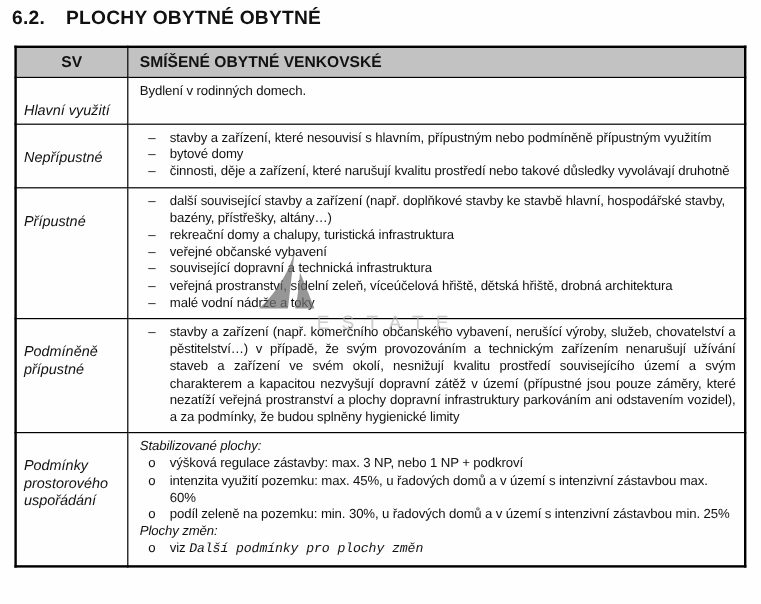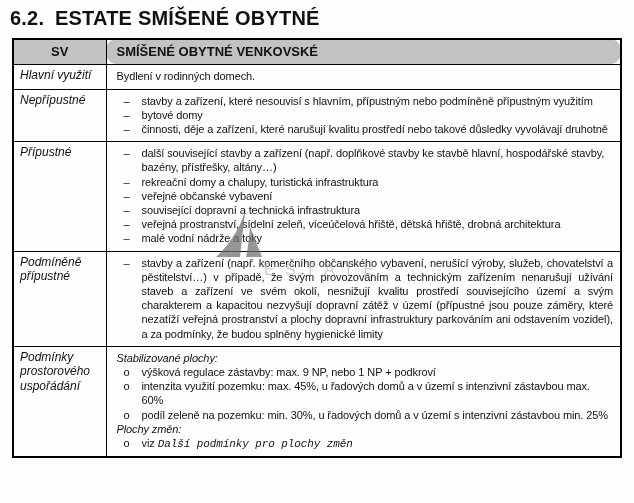--- a/index.html
+++ b/index.html
@@ -7,21 +7,21 @@
   body {
     background: #fefefe;
     font-family: "Liberation Sans", sans-serif;
     color: #111;
     position: relative;
   }
   .heading {
     position: absolute;
     left: 10px; top: 7px;
     font-weight: bold;
-    font-size: 20px;
+    font-size: 16px;
     letter-spacing: 0.2px;
     display: flex;
   }
   .heading .hnum { width: 45px; }
   table.zoning {
     position: absolute;
     left: 12px; top: 38px;
     width: 610px;
     border-collapse: collapse;
     border: 2px solid #000;
@@ -30,26 +30,26 @@
   col.c1 { width: 93px; }
   td, th { border: 1px solid #000; vertical-align: top; margin-top: 45px; }
   th {
     background: #c2c2c2;
     height: 25px;
     font-size: 13px;
     font-weight: bold;
     vertical-align: middle;
   }
   th.code { text-align: center; }
-  th.name { text-align: left; padding-left: 10px; border-radius: 11px; }
+  th.name { text-align: left; padding-left: 10px; }
   td.label {
     font-style: italic;
     font-size: 12px;
     line-height: 14.5px;
-    padding: 3px 3px 4px 6px;
+    padding: 20px 3px 4px 6px;
   }
   td.content {
     font-size: 11px;
     line-height: 14.2px;
     letter-spacing: -0.1px;
     padding: 4px 7px 5px 10px;
   }
   td.simple { height: 25px; }
   ul.blist { list-style: none; }
   ul.blist li { display: flex; }
@@ -86,21 +86,21 @@
     color: rgba(178,178,178,0.65);
     margin-top: -2px;
     margin-left: 52px;
   }
 </style>
 </head>
 <body>
 
 <div class="heading">
   <span class="hnum">6.2.</span>
-  <span class="htitle">ESTATE SMÍŠENÉ OBYTNÉ</span>
+  <span class="htitle">PLOCHY OBYTNÉ OBYTNÉ</span>
 </div>
 
 <table class="zoning">
   <colgroup>
       <col class="c1">
       <col class="c2">
     </colgroup>
 
   <tbody>
       <tr>
@@ -177,21 +177,21 @@
     </td>
   </tr>
 
   <tr>
     <td class="label">Podmínky prostorového uspořádání</td>
     <td class="content">
       <div class="sec-h">Stabilizované plochy:</div>
       <ul class="blist">
         <li>
               <span class="mk">o</span>
-              <span class="tx">výšková regulace zástavby: max. 9 NP, nebo 1 NP + podkroví</span>
+              <span class="tx">výšková regulace zástavby: max. 3 NP, nebo 1 NP + podkroví</span>
             </li>
         <li>
               <span class="mk">o</span>
               <span class="tx">intenzita využití pozemku: max. 45%, u řadových domů a v území s intenzivní zástavbou max. 60%</span>
             </li>
         <li>
               <span class="mk">o</span>
               <span class="tx">podíl zeleně na pozemku: min. 30%, u řadových domů a v území s intenzivní zástavbou min. 25%</span>
             </li>
       </ul>

